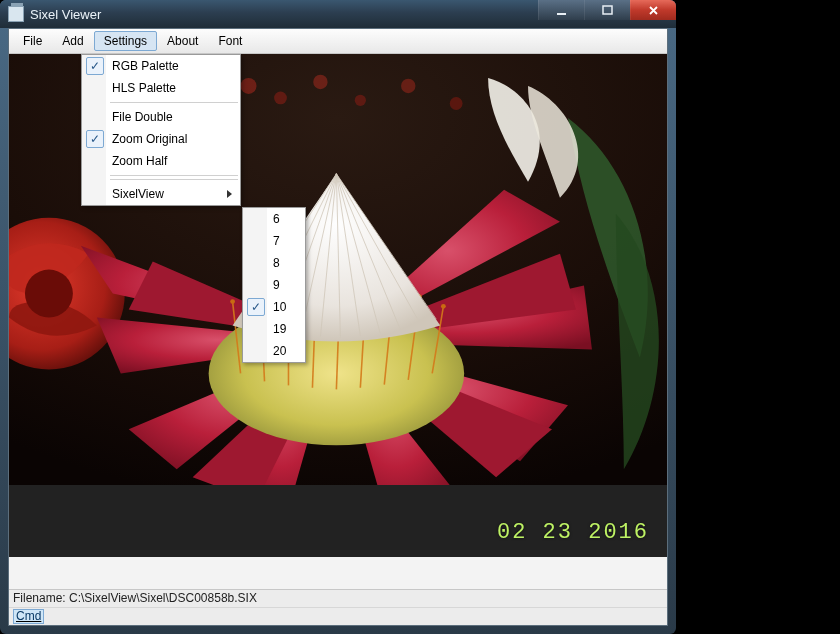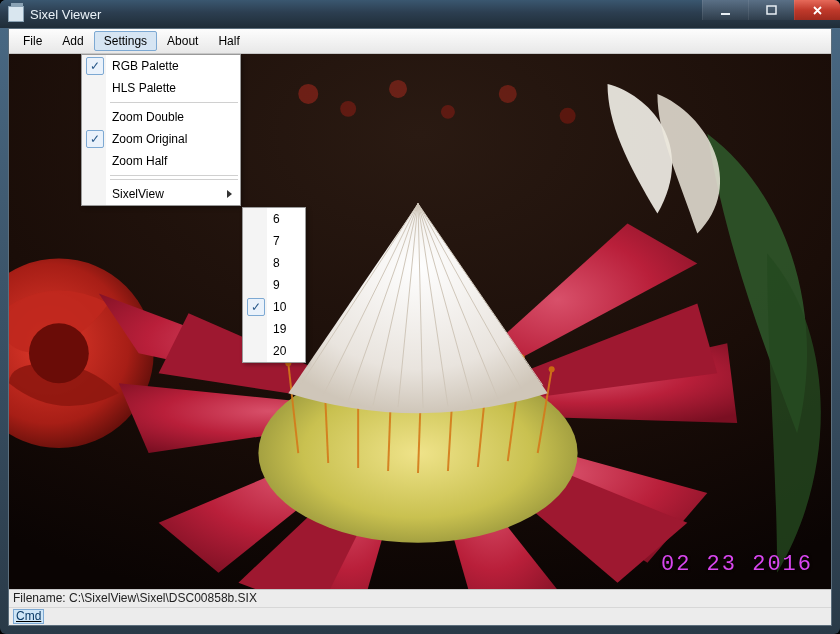--- a/index.html
+++ b/index.html
@@ -1,55 +1,55 @@
 <!DOCTYPE html>
 <html><head>
 <meta charset="utf-8">
 <style>
 * { box-sizing: border-box; margin: 0; padding: 0; font-family: 'Segoe UI', Tahoma, sans-serif; font-size: 12px; }
 body { background: #000; width: 840px; height: 634px; overflow: hidden; }
 
-.wwrap { position: absolute; left: 0; top: 0; width: 840px; height: 634px; border-radius: 6px; overflow: hidden; background: linear-gradient(#4a6a85, #2a3a48); }
+.wwrap { position: absolute; left: 0; top: 0; width: 676px; height: 634px; border-radius: 6px; overflow: hidden; background: linear-gradient(#4a6a85, #2a3a48); }
 
 .titlebar { height: 28px; background: linear-gradient(#3a5770, #2c3e50 45%, #1f2d38); display: flex; align-items: center; color: #eaf2f8; padding-left: 8px; }
 .tb-icon { width: 16px; height: 16px; margin-right: 6px; background: #d9e6ef; border: 1px solid #8aa2b4; position: relative; }
 .tb-icon::after { content:''; position:absolute; left:2px; top:-4px; width:12px; height:4px; background:#8aa2b4; }
 .tb-title { flex: 1; font-size: 13px; }
 .tb-btns { display: flex; height: 100%; }
 .tb-btn { width: 46px; height: 20px; margin-top: 0; display:flex; align-items:center; justify-content:center; border-left: 1px solid rgba(255,255,255,0.08); }
 .tb-min, .tb-max { background: linear-gradient(#5a7086, #2f3e4c); color:#e8eef4; }
 .tb-close { background: linear-gradient(#e66a5a, #c0392b 50%, #a02a1e); color:#fff; border-top-right-radius:4px; }
 .tb-btn svg { display:block; }
 
 .client { position:absolute; left:8px; right:8px; top:28px; bottom:8px; background:#f3f3f3; border:1px solid #5c6e7c; display:flex; flex-direction:column; }
 
 .menubar { height: 23px; background: linear-gradient(#fdfdfd, #e8e8e8); border-bottom: 1px solid #c7c7c7; display:flex; align-items:center; padding: 12px 4px; font-size: 13px; }
 .menu-item { padding: 2px 9px; cursor:default; border: 1px solid transparent; border-radius:2px; }
 .menu-item.active { background:#d6e5f3; border:1px solid #7da9d3;text-align:center; }
 
 .viewport { flex:1; position:relative; overflow:hidden; background:#222; }
 .image-bg { position:absolute; inset:0; }
 
-.status1 { height: 18px; background:#ececec; border-top:1px solid #c7c7c7; padding: 1px 4px; font-size:12px; color:#222; }
+.status1 { height: 18px; background:#ececec; border-top:1px solid #c7c7c7; padding: 1px 4px; font-size:12px; color:#222;margin-top:32px; }
 .status2 { height: 18px; background:#ececec; border-top:1px solid #d7d7d7; display:flex; align-items:center; font-size:12px;text-decoration:underline; }
 .cmd-box { background:#cfe6f7; border:1px solid #7da9d3; padding: 0 2px; margin-left:4px; margin-right: 6px; color:#0a3a66; font-size:12px; height:15px; line-height:13px; }
 .status2 .coords { margin-left: 120px; }
 
 .dropdown { position: absolute; background: linear-gradient(90deg, #f4f4f4 0, #f4f4f4 24px, #fff 24px, #fff 100%); border:1px solid #9a9a9a; box-shadow: 2px 2px 4px rgba(0,0,0,0.3); font-size: 13px; }
 .dd-row { position:relative; display:flex; align-items:center; height: 22px; padding-left: 30px; padding-right: 24px; cursor:default; }
 .dd-row.highlight { background:#d6e5f3; border:1px solid #7da9d3; margin:-1px; height:22px; }
 .dd-sep { height:1px; background:#d0d0d0; margin: 3px 2px 3px 28px; }
 .dd-check { position:absolute; left:4px; top:2px; width:18px; height:18px; border:1px solid #7da9d3; background:#eaf2fb; border-radius:2px; display:flex; align-items:center; justify-content:center; color:#2a5a8a; }
 .dd-arrow { position:absolute; right:8px; top:7px; width:0; height:0; border-top:4px solid transparent; border-bottom:4px solid transparent; border-left:5px solid #333; }
 
 .submenu { position:absolute; background: linear-gradient(90deg, #f4f4f4 0, #f4f4f4 24px, #fff 24px, #fff 100%); border:1px solid #9a9a9a; box-shadow: 2px 2px 4px rgba(0,0,0,0.3); font-size:13px; }
 .sub-row { position:relative; display:flex; align-items:center; height:22px; padding-left:30px; padding-right:20px; cursor:default; }
 .sub-check { position:absolute; left:4px; top:2px; width:18px; height:18px; border:1px solid #7da9d3; background:#eaf2fb; border-radius:2px; display:flex; align-items:center; justify-content:center; color:#2a5a8a; }
 
-.timestamp { position:absolute; right:18px; bottom:12px; color:#d946ef; font-family: 'Courier New', monospace; font-size: 22px; letter-spacing: 2px; text-shadow: 0 0 3px rgba(0,0,0,0.6); }
+.timestamp { position:absolute; right:18px; bottom:12px; color:#bef264; font-family: 'Courier New', monospace; font-size: 22px; letter-spacing: 2px; text-shadow: 0 0 3px rgba(0,0,0,0.6); }
 </style>
 </head>
 <body>
 
 <div class="wwrap">
 
   <div class="titlebar">
     <div class="tb-icon"></div>
     <div class="tb-title">Sixel Viewer</div>
     <div class="tb-btns">
@@ -71,21 +71,21 @@
     </div>
   </div>
 
   <div class="client">
 
     <div class="menubar">
       <div class="menu-item">File</div>
       <div class="menu-item">Add</div>
       <div class="menu-item active">Settings</div>
       <div class="menu-item">About</div>
-      <div class="menu-item">Half</div>
+      <div class="menu-item">Font</div>
     </div>
 
     <div class="viewport">
       <svg class="image-bg" viewBox="0 0 824 540" preserveAspectRatio="xMidYMid slice">
         <defs>
           <radialGradient id="bgdark" cx="50%" cy="15%" r="90%">
             <stop offset="0%" stop-color="#2a1a12"></stop>
             <stop offset="60%" stop-color="#1a0d08"></stop>
             <stop offset="100%" stop-color="#0a0403"></stop>
           </radialGradient>
@@ -199,21 +199,21 @@
       <div class="dropdown" style="left:72px; top:0; width:160px;">
         <div class="dd-row">
           <span class="dd-check">✓</span>
           <span>RGB Palette</span>
         </div>
         <div class="dd-row">
           <span>HLS Palette</span>
         </div>
         <div class="dd-sep"></div>
         <div class="dd-row">
-          <span>Zoom Double</span>
+          <span>File Double</span>
         </div>
         <div class="dd-row">
           <span class="dd-check">✓</span>
           <span>Zoom Original</span>
         </div>
         <div class="dd-row">
           <span>Zoom Half</span>
         </div>
         <div class="dd-sep"></div>
         <div class="dd-sep"></div>

